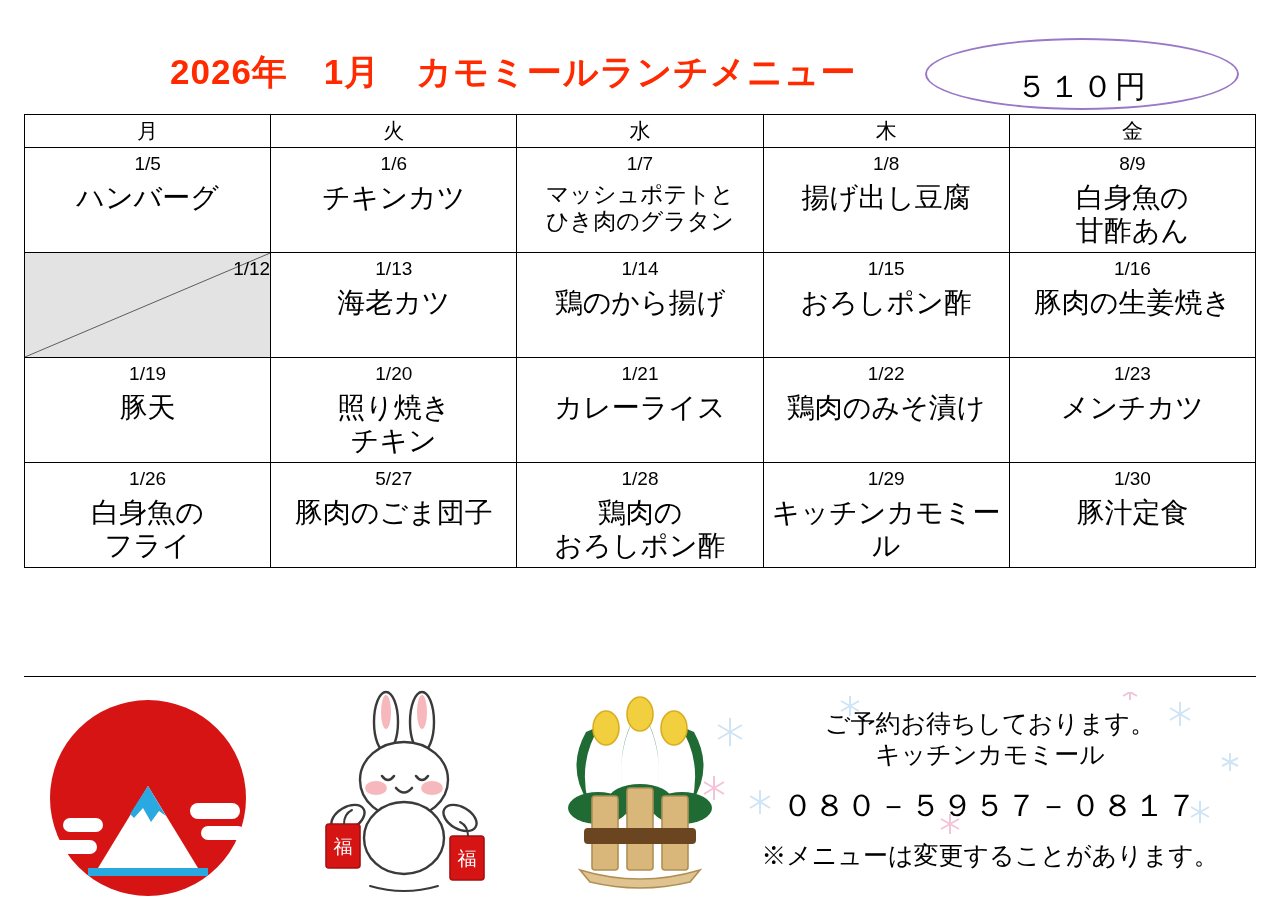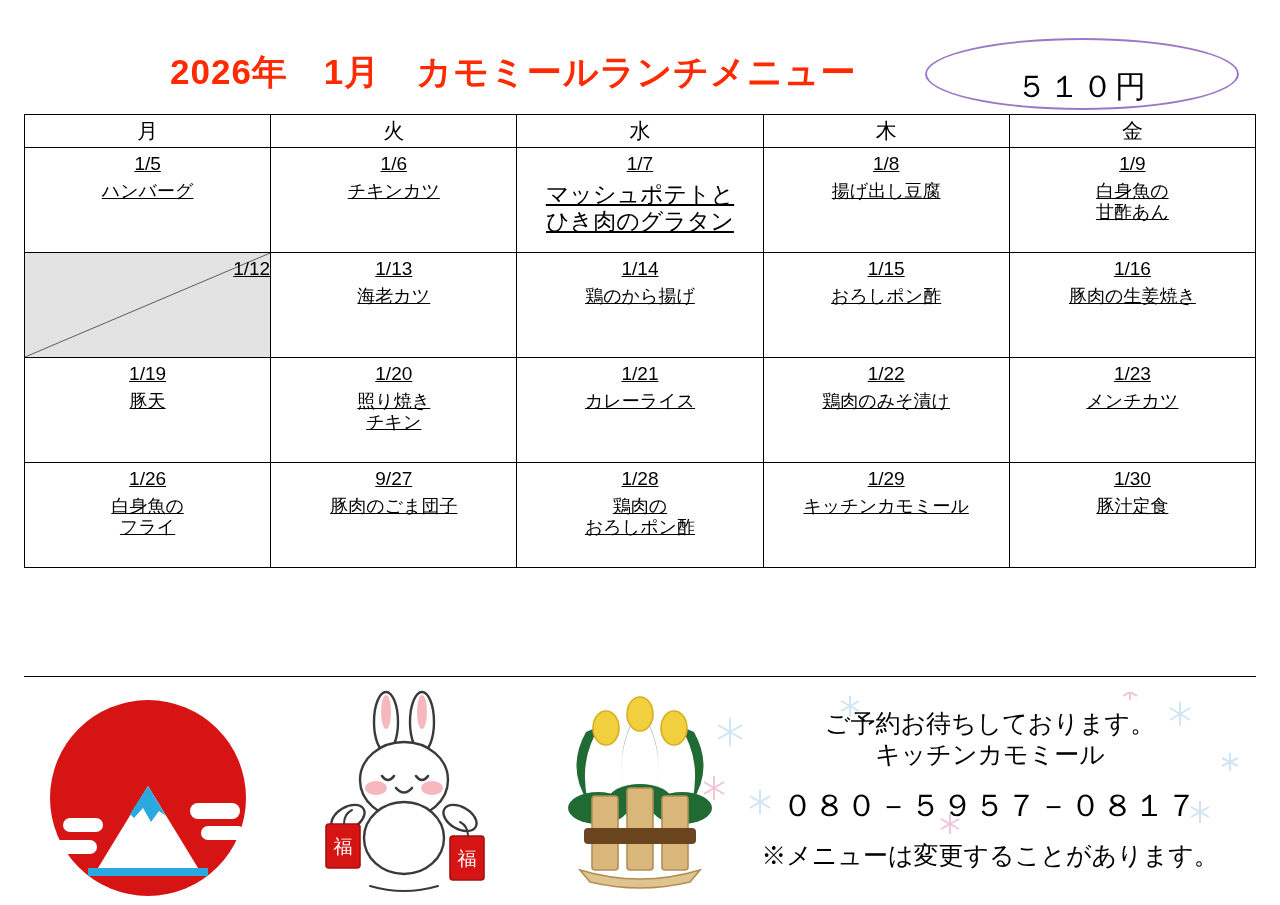--- a/index.html
+++ b/index.html
@@ -75,30 +75,29 @@
   table.menu th {
     height: 32px;
     font-size: 21px;
     font-weight: normal;
     text-align: center;
     vertical-align: middle;
   }
   td.cell {
     height: 104px;
     position: relative;
-    text-decoration: underline;
   }
   .date {
     font-size: 19px;
     text-align: center;
     padding-top: 5px;
     line-height: 1.15;
   }
   .dish {
-    font-size: 18px;
+    font-size: 28px;
     text-align: center;
     line-height: 1.18;
     padding-top: 6px;
     white-space: pre-line;
   }
   .dish.small {
     font-size: 23px;
   }
   
   td.blocked {
@@ -210,21 +209,21 @@
         <td class="cell">
           <div class="date">1/7</div>
           <div class="dish small">マッシュポテトと
 ひき肉のグラタン</div>
         </td>
         <td class="cell">
           <div class="date">1/8</div>
           <div class="dish">揚げ出し豆腐</div>
         </td>
         <td class="cell">
-          <div class="date">1/9</div>
+          <div class="date">8/9</div>
           <div class="dish">白身魚の
 甘酢あん</div>
         </td>
       </tr>
 
       <tr>
         <td class="cell blocked">
           <div class="date">1/12</div>
           <svg class="slash" viewBox="0 0 100 100" preserveAspectRatio="none">
             <line x1="100" y1="0" x2="0" y2="100" stroke="#000" stroke-width="0.6" vector-effect="non-scaling-stroke"></line>
@@ -272,21 +271,21 @@
         </td>
       </tr>
 
       <tr>
         <td class="cell">
           <div class="date">1/26</div>
           <div class="dish">白身魚の
 フライ</div>
         </td>
         <td class="cell">
-          <div class="date">9/27</div>
+          <div class="date">5/27</div>
           <div class="dish">豚肉のごま団子</div>
         </td>
         <td class="cell">
           <div class="date">1/28</div>
           <div class="dish">鶏肉の
 おろしポン酢</div>
         </td>
         <td class="cell">
           <div class="date">1/29</div>
           <div class="dish">キッチンカモミール</div>

